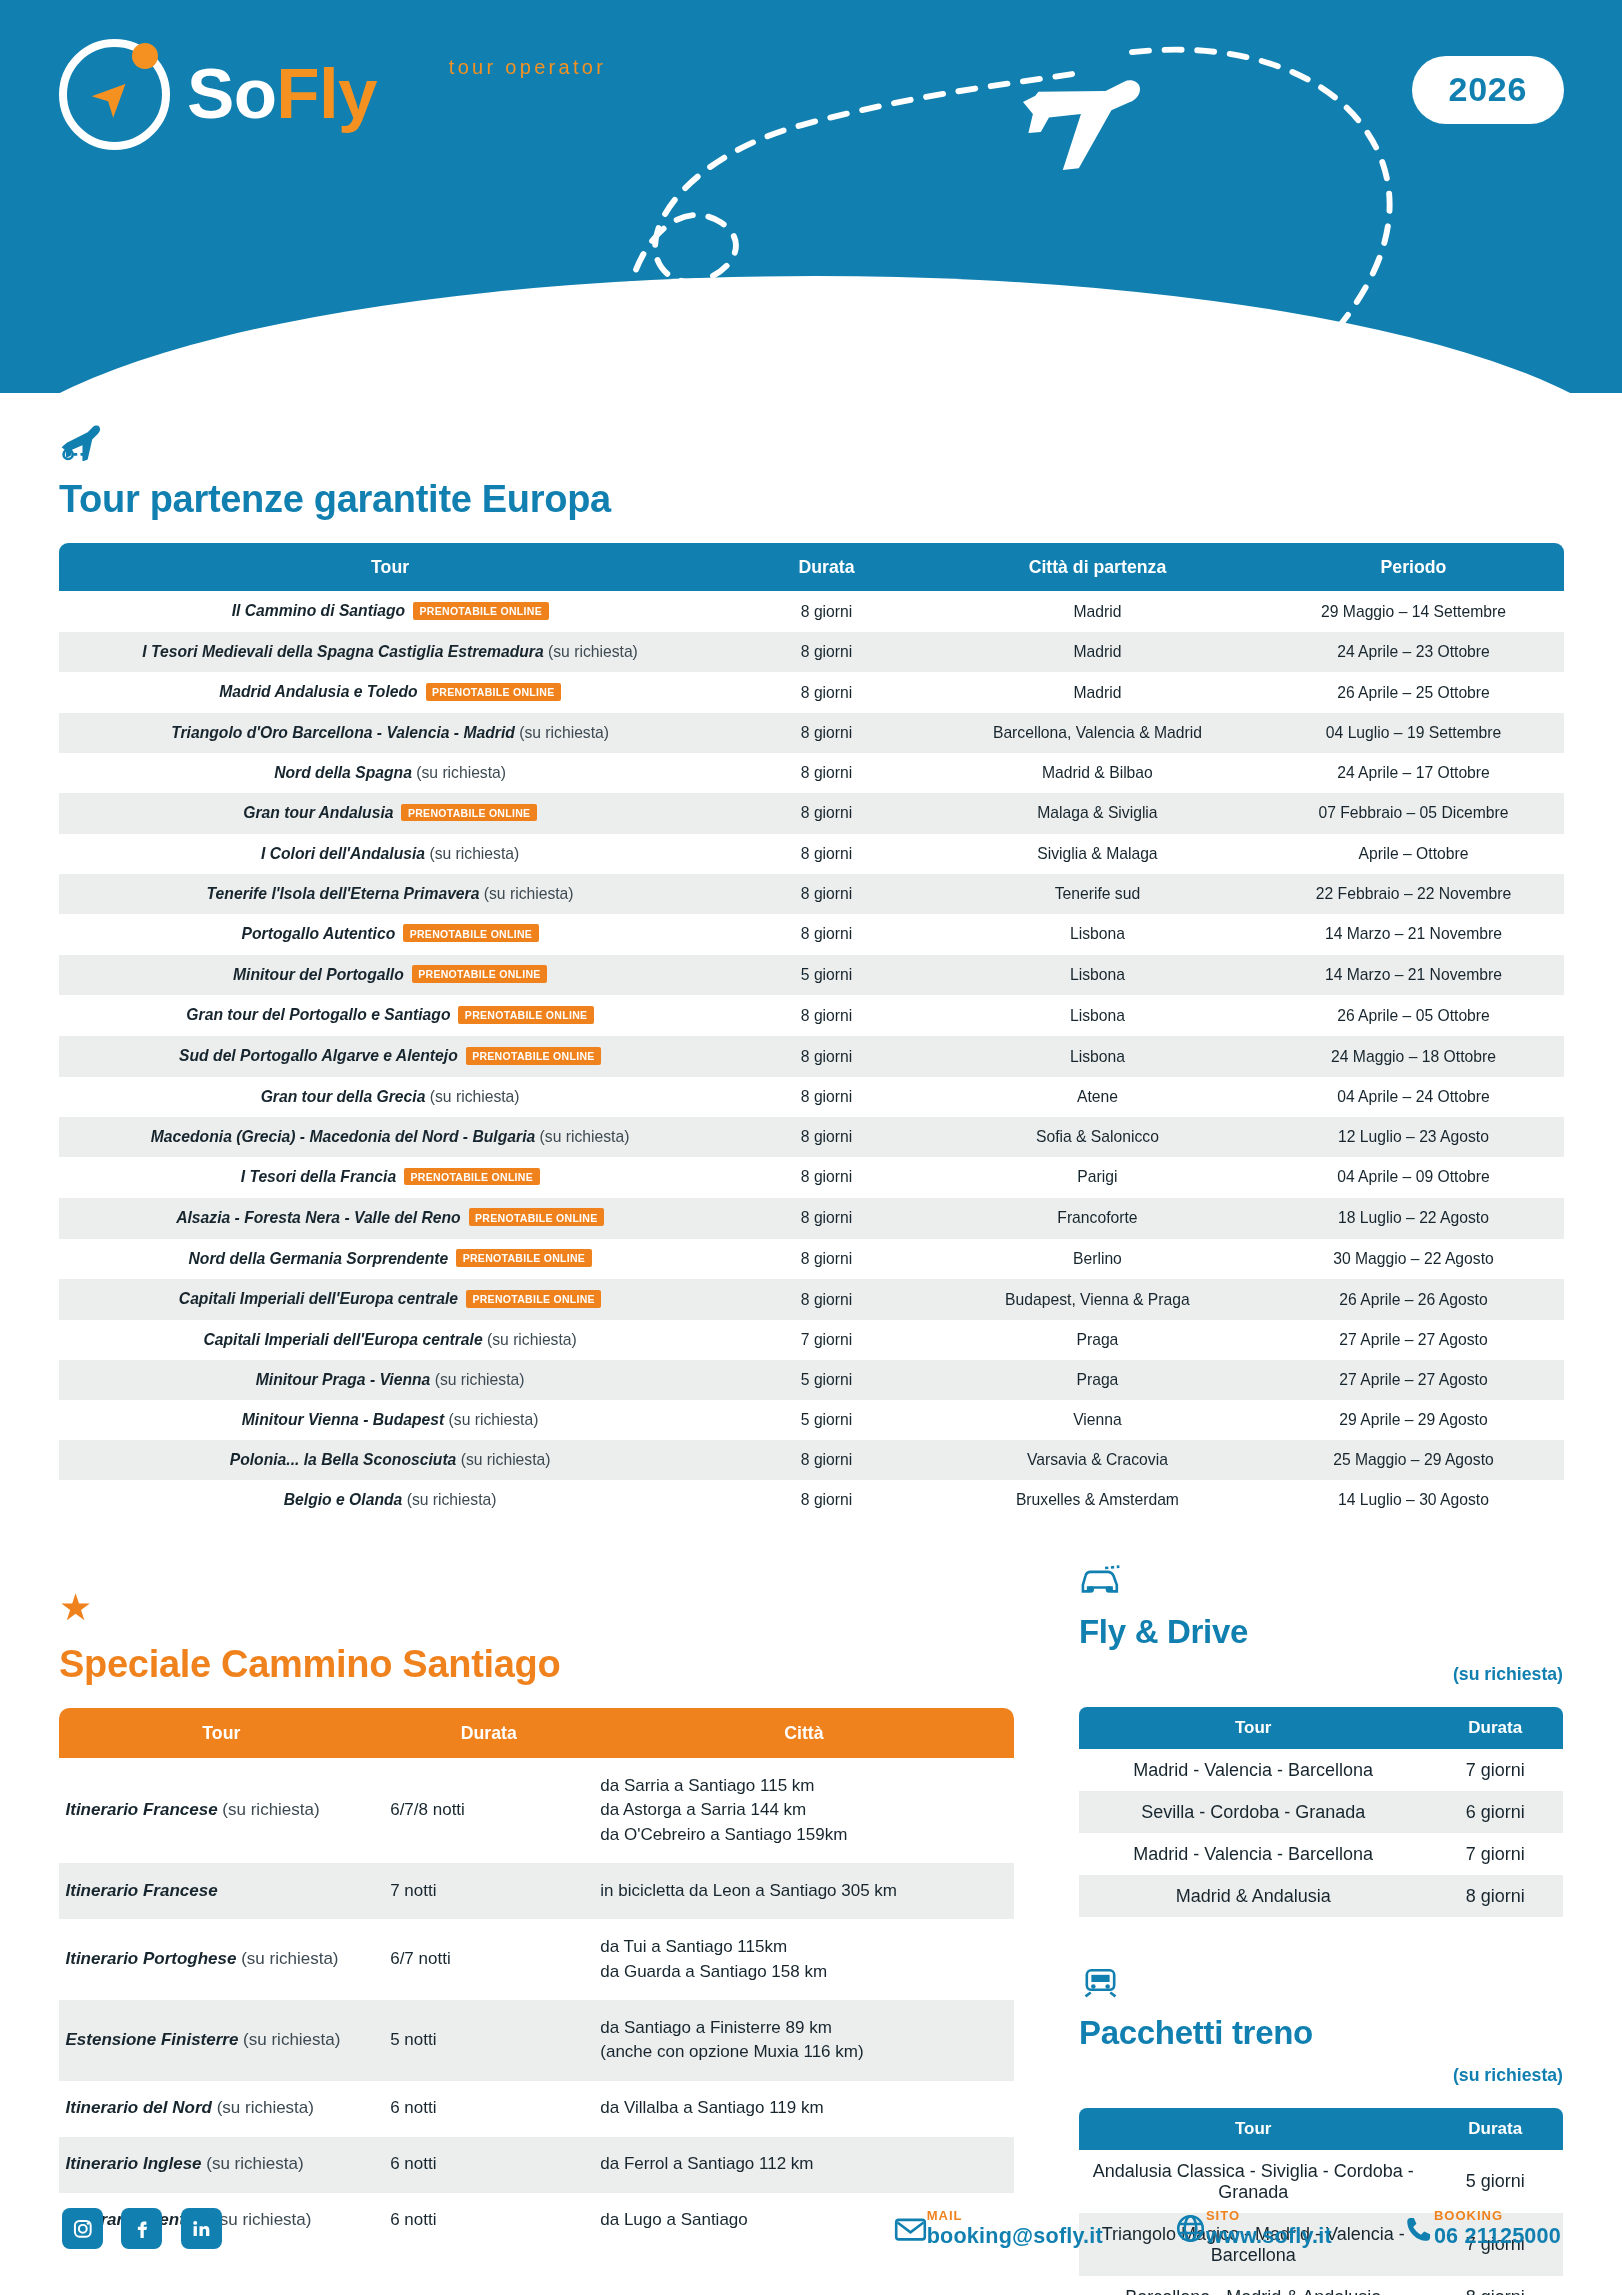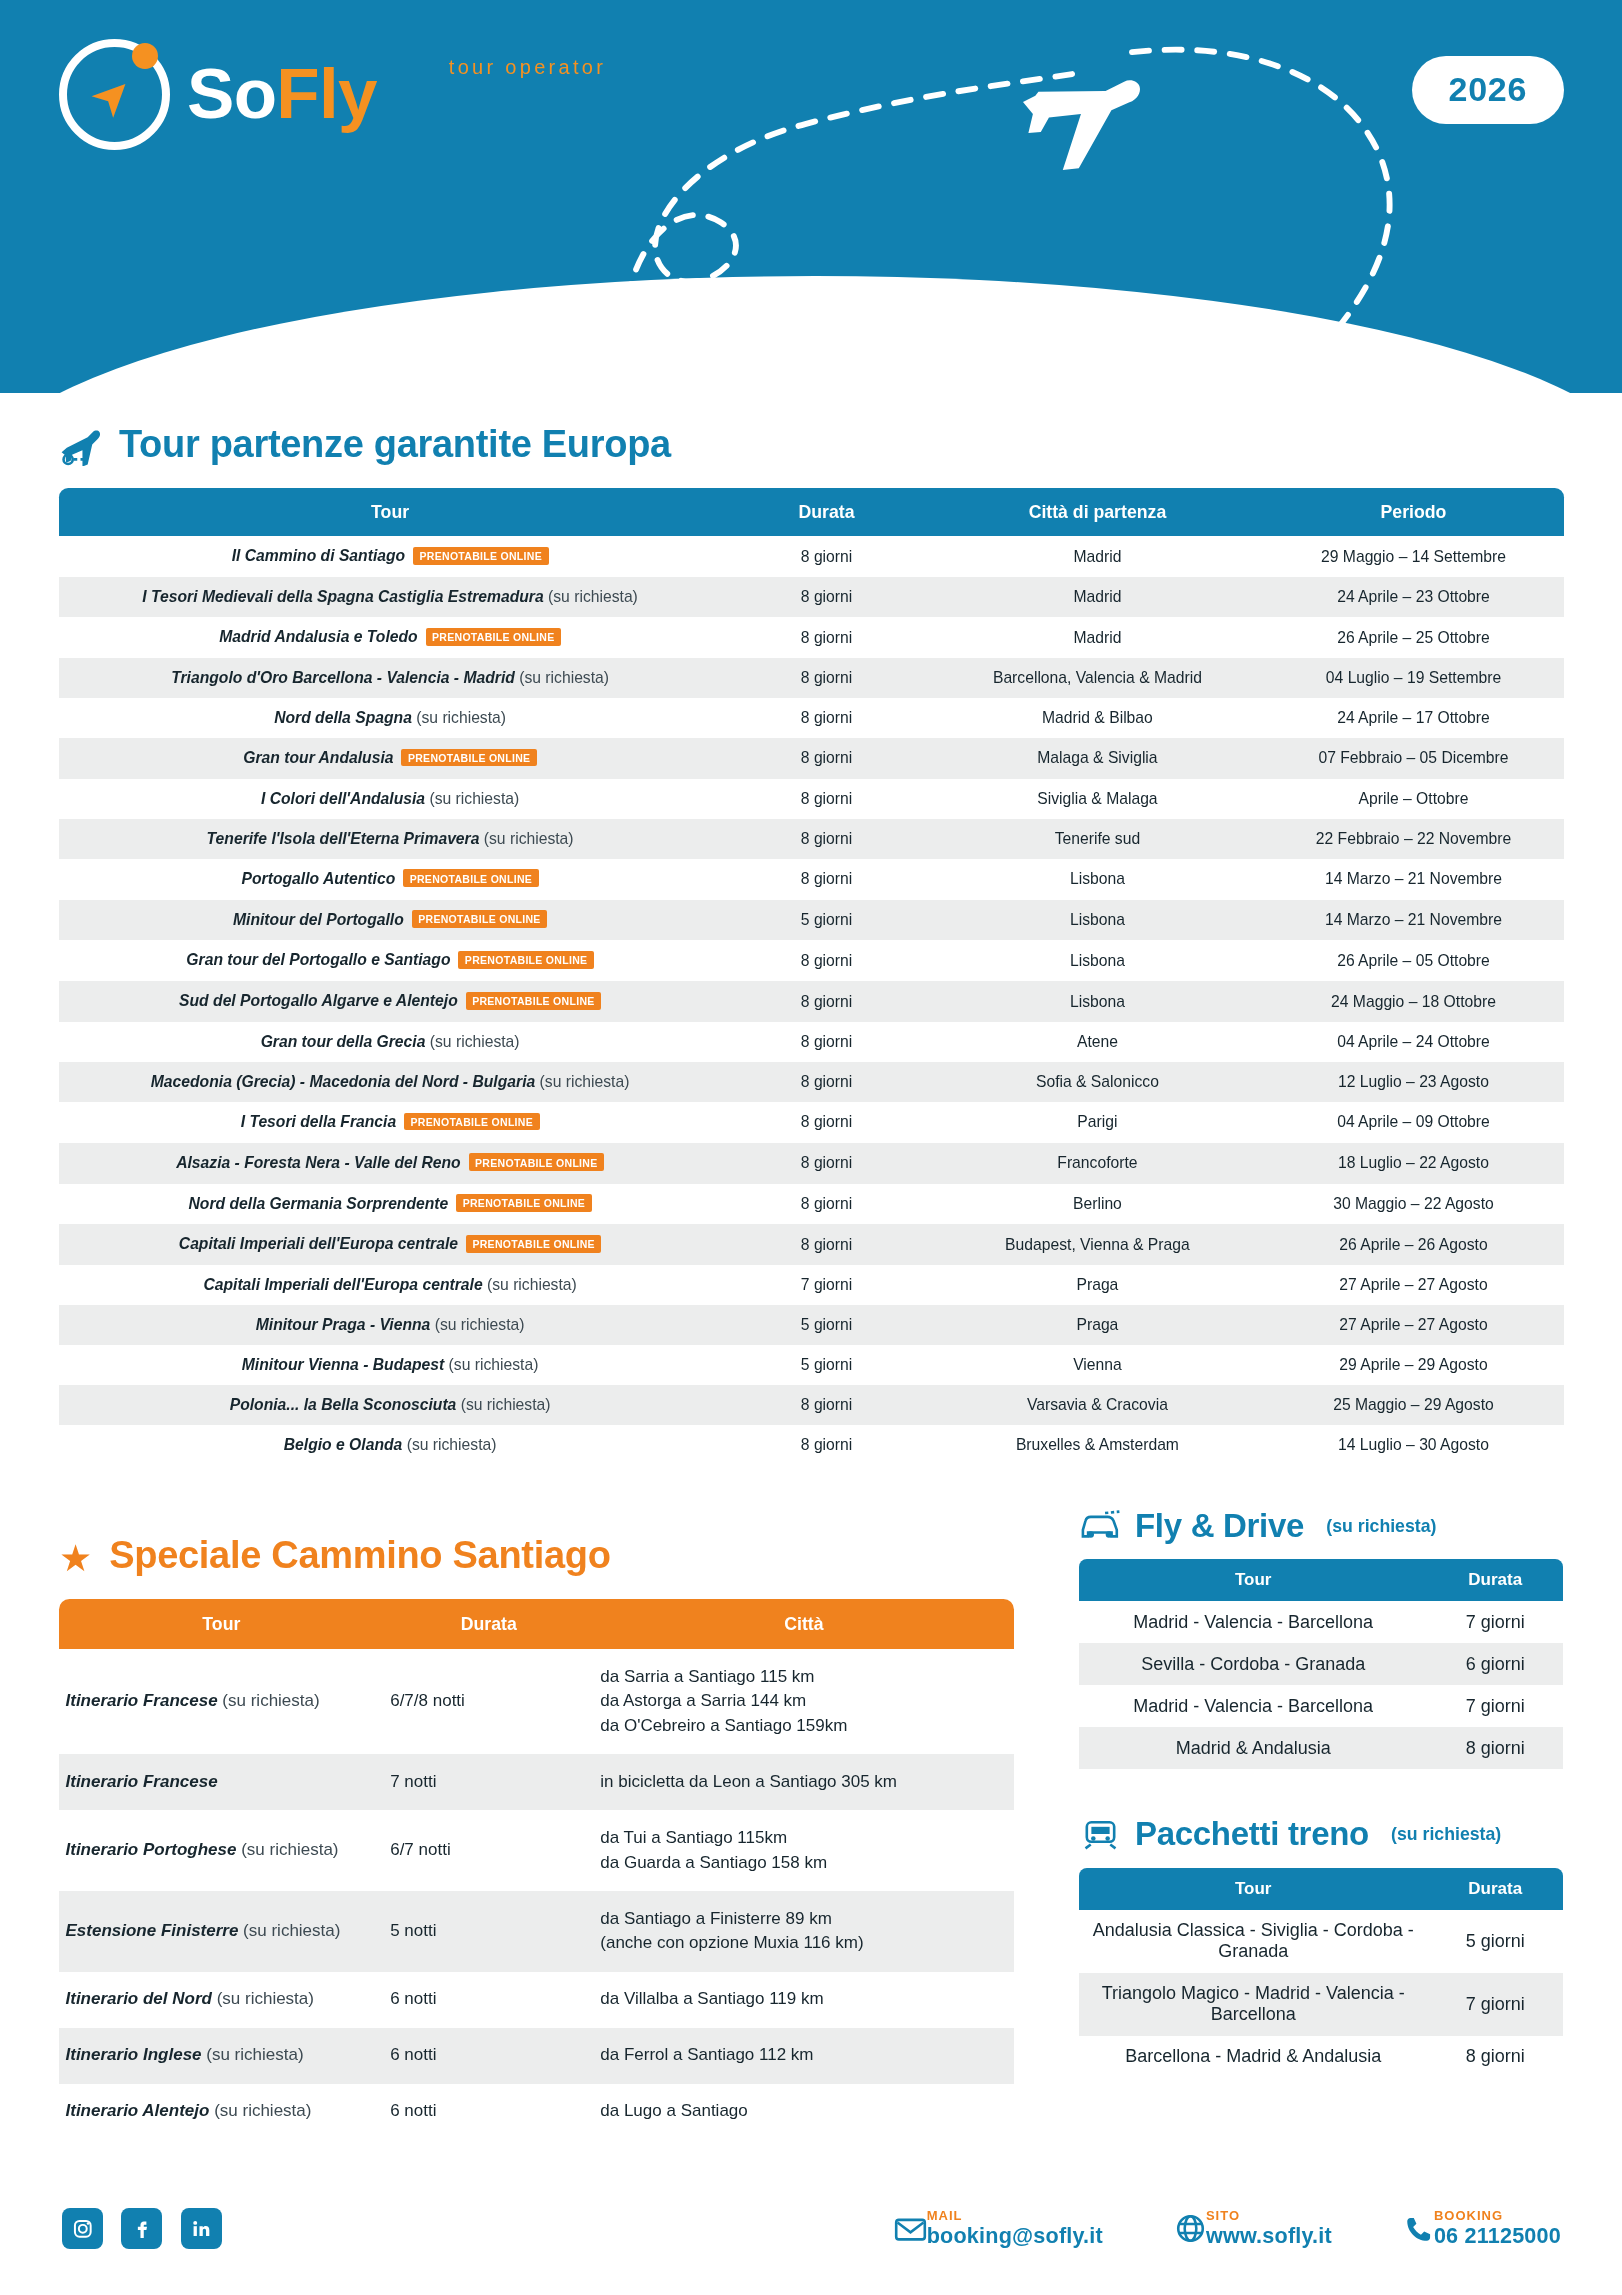--- a/index.html
+++ b/index.html
@@ -97,22 +97,22 @@
   .flight-svg {
     position: absolute;
     left: 589px; top: 26px;
     width: 916px; height: 366px;
     z-index: 2;
   }
 
   
   .content { padding: 0 59px; position: relative; }
   .sec-title-row {
-    display: flex; align-items: flex-end; gap: 17px;
-    margin-top: 30px; margin-bottom: 22px;
+    display: flex; align-items: flex-start; gap: 17px;
+    margin-top: 30px; margin-bottom: 22px; flex-direction: column;
   }
   .sec-icon { width: 43px; height: 38px; }
   .sec-title {
     font-size: 38px;
     font-weight: bold;
     color: #1180b0;
     letter-spacing: -0.3px;
   }
   .sec-title.orange { color: #f0821e; }
   .sec-note {

